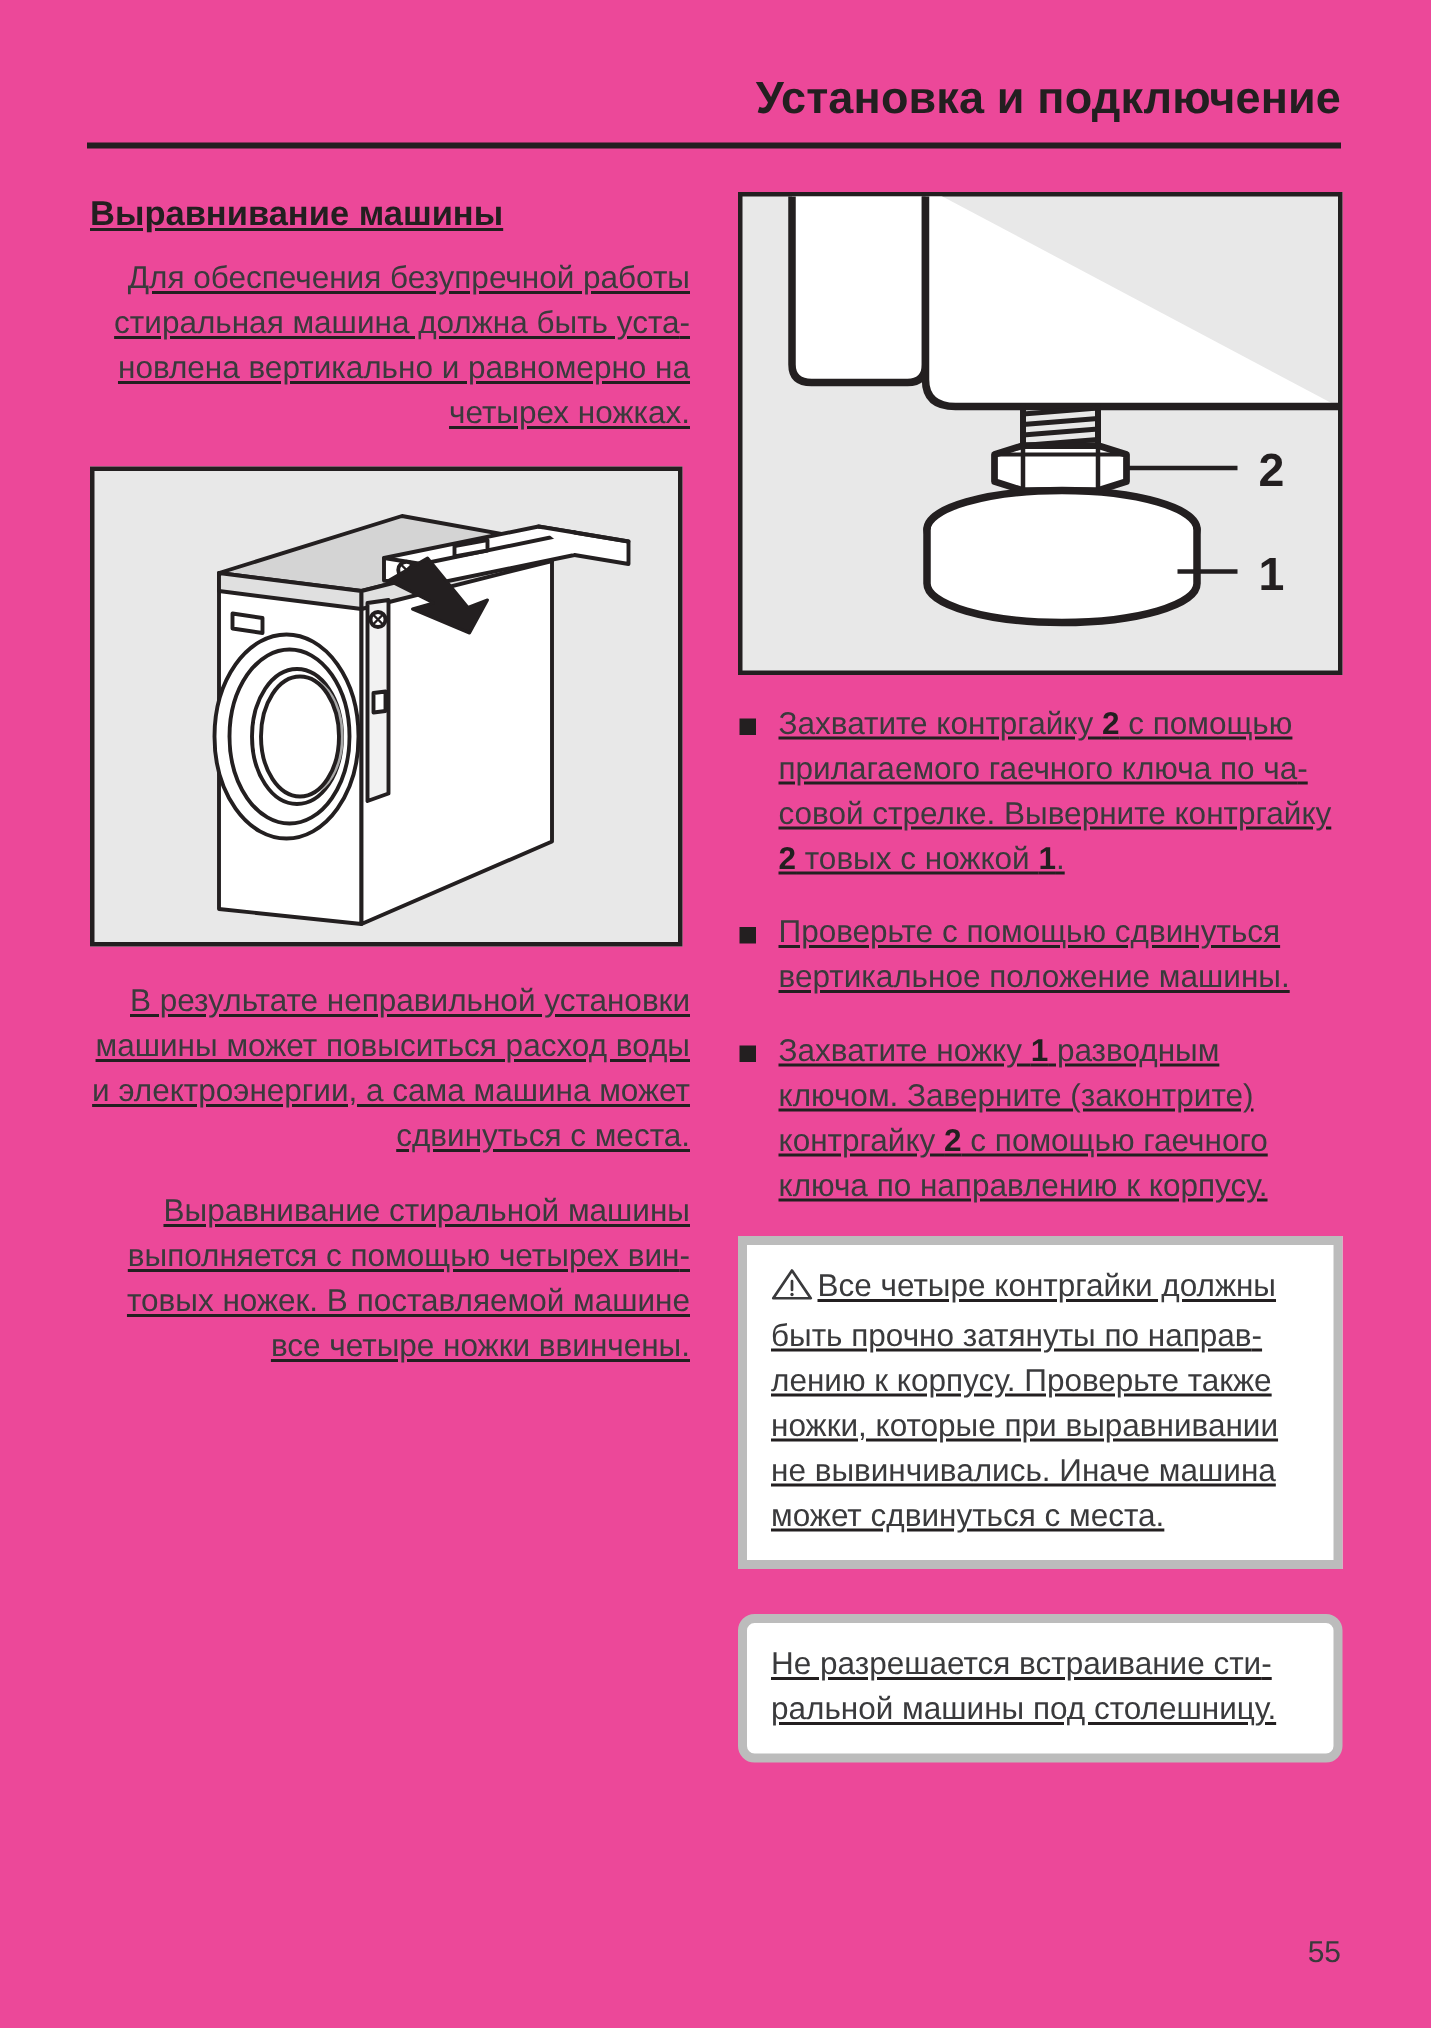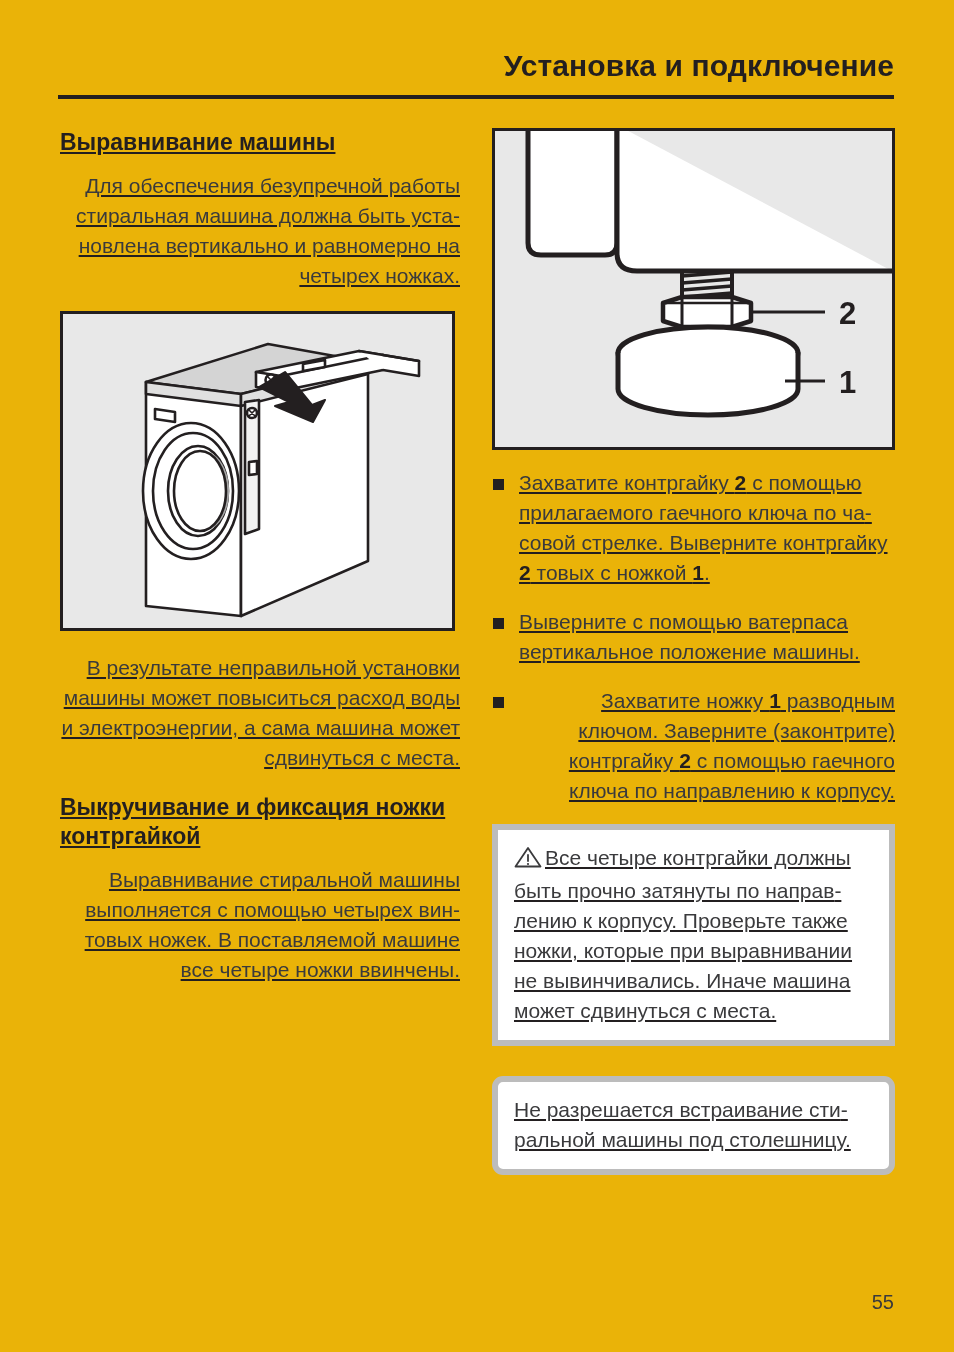--- a/index.html
+++ b/index.html
@@ -8,21 +8,21 @@
     background: #ffffff;
   }
   body {
     font-family: "Liberation Sans", sans-serif;
     color: #231f20;
   }
   #page {
     position: relative;
     width: 954px;
     height: 1352px;
-    background: #eab308;
+    background: #ec4899;
     overflow: hidden;
   }
 
   
   #header {
     position: absolute;
     left: 58px;
     top: 46px;
     width: 836px;
   }
@@ -97,21 +97,21 @@
     padding: 0;
   }
   ul.steps li {
     position: relative;
     padding-left: 27px;
     font-size: 21px;
     line-height: 30px;
     color: #3a3a3c;
     margin-bottom: 19px;
   }
-  ul.steps li:last-child { margin-bottom: 16px; text-align: right; }
+  ul.steps li:last-child { margin-bottom: 16px; }
   ul.steps li .sq {
     position: absolute;
     left: 1px;
     top: 11px;
     width: 11px;
     height: 11px;
     background: #231f20;
   }
   b.ref { color: #231f20; font-weight: bold; }
 
@@ -200,24 +200,20 @@
           <path d="M296 37 L356 47 L356 62 L320 56" fill="#ffffff"></path>
           <path d="M320 41 L356 47"></path>
 
           <path d="M196 73 L226 88 L212 92 L250 108 L262 86 L249 91 L222 58 Z" fill="#231f20" stroke="#231f20" stroke-width="2"></path>
         </g>
       </svg>
     </div>
 
     <p class="body-text">В результате неправильной установки машины может повыситься расход воды и электроэнергии, а сама маши­на может сдвинуться с места.</p>
 
-    <h2 class="section-heading">
-      <span>Выкручивание и фиксация ножки</span><br>
-      <span>контргайкой</span>
-    </h2>
 
     <p class="body-text">Выравнивание стиральной машины выполняется с помощью четырех вин­товых ножек. В поставляемой машине все четыре ножки ввинчены.</p>
   </div>
 
   <div class="column" id="col-right">
 
     <div class="figure" id="figure-foot">
       <svg viewBox="0 0 397 316" xmlns="http://www.w3.org/2000/svg">
         <g fill="none" stroke="#231f20" stroke-width="5" stroke-linejoin="round" stroke-linecap="round">
 
@@ -252,21 +248,21 @@
       </svg>
     </div>
 
     <ul class="steps">
       <li>
         <span class="sq"></span>
         <span class="step-text"><span>Захватите контргайку </span><b class="ref">2</b><span> с помощью прилагаемого гаечного ключа по ча­совой стрелке. Выверните контргай­ку </span><b class="ref">2</b><span> товых с ножкой </span><b class="ref">1</b><span>.</span></span>
       </li>
       <li>
         <span class="sq"></span>
-        <span class="step-text"><span>Выверните с помощью ватерпаса вертикальное положение машины.</span></span>
+        <span class="step-text"><span>Проверьте с помощью сдвинуться вертикальное положение машины.</span></span>
       </li>
       <li>
         <span class="sq"></span>
         <span class="step-text"><span>Захватите ножку </span><b class="ref">1</b><span> разводным ключом. Заверните (законтрите) контргайку </span><b class="ref">2</b><span> с помощью гаечного ключа по направлению к корпусу.</span></span>
       </li>
     </ul>
 
     <div class="notice-box">
       <div class="notice-text">
         <span class="warn-tri">

